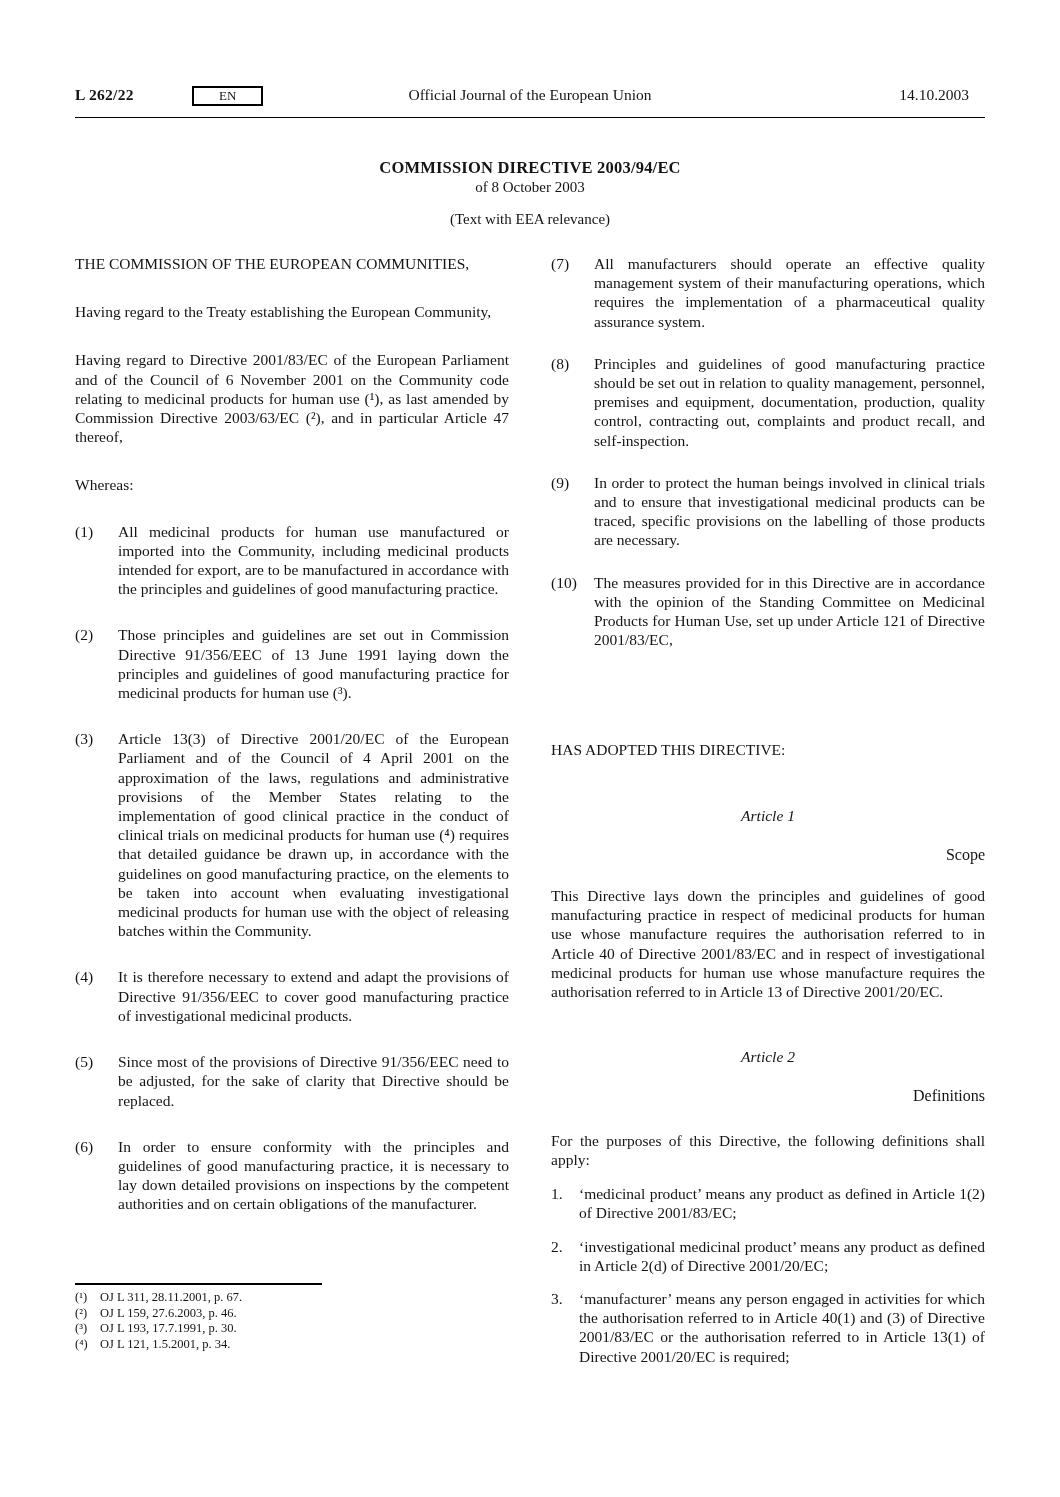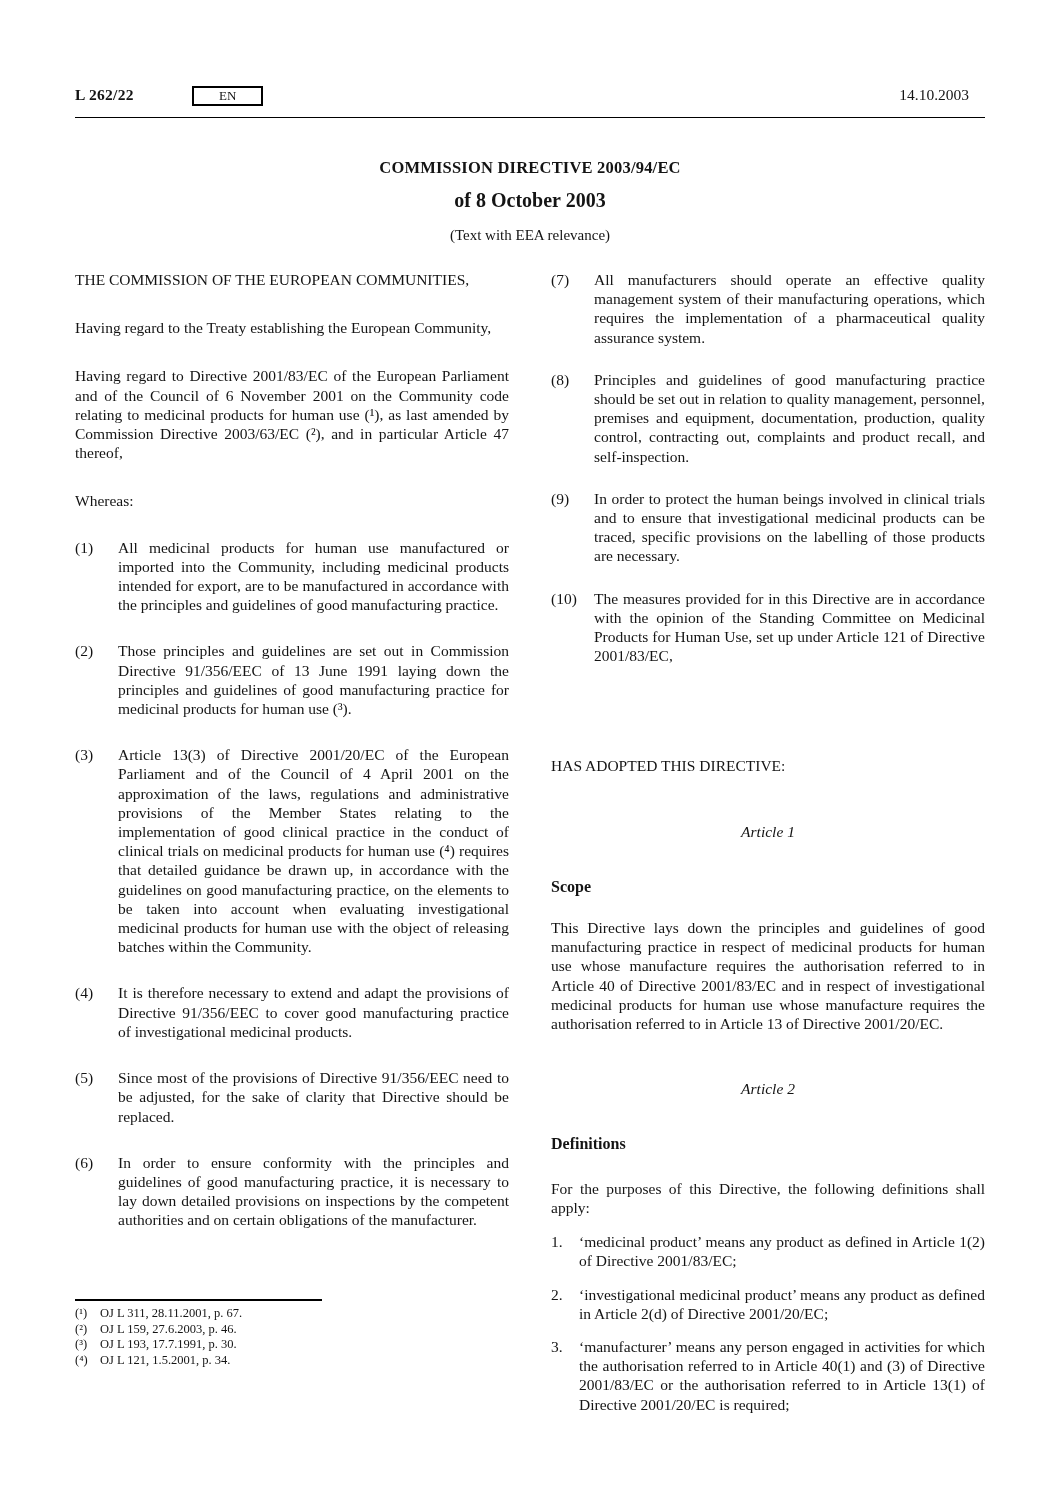--- a/index.html
+++ b/index.html
@@ -21,21 +21,21 @@
     border:2px solid #000; padding:0 25px;
     font-size:13px; line-height:16px;
   }
   .journal-title { position:absolute; left:0; right:0; top:0; text-align:center; }
   .issue-date { position:absolute; right:16px; top:0; }
   .header-rule { border:0; border-top:1.5px solid #000; margin:9px 0 0 0; }
 
   
   .title-block { margin-top:40px; text-align:center; }
   .title-main { font-size:16.5px; font-weight:bold; letter-spacing:.2px; }
-  .title-date { font-size:20px; font-weight:bold; margin-top:11px; }
+  .title-date { font-size:15px; font-weight:normal; margin-top:1px; }
   .title-subject { font-size:16px; font-weight:bold; line-height:20px; max-width:735px; margin:13px auto 0; }
   .title-note { font-size:15px; margin-top:15px; }
 
   
   .columns { display:flex; gap:42px; margin-top:26px; height:1114px; }
   .col { flex:1 1 0; display:flex; flex-direction:column; font-size:15.5px; line-height:19.2px; }
   .col p { margin:0 0 29px 0; text-align:justify; }
   p.whereas { margin-bottom:27px; }
 
   .recital { display:flex; margin-bottom:27px; }
@@ -45,37 +45,38 @@
 
   
   .footnotes { margin-top:auto; padding-bottom:16px; font-size:12.5px; line-height:15.5px; }
   .fn-rule { width:247px; border-top:2px solid #000; margin-bottom:5px; }
   .footnote { display:flex; }
   .fn-marker { width:25px; flex:none; }
 
   
   .adoption { margin:68px 0 0 0 !important; text-align:left !important; }
   .article-label { margin-top:46px; text-align:center; font-style:italic; }
-  .article-heading { margin-top:36px; text-align:left; font-weight:bold; font-size:16px; }
+  .article-heading { margin-top:20px; text-align:right; font-weight:normal; font-size:16px; }
   .article-body { margin:22px 0 0 0 !important; }
   .article-intro { margin:25px 0 15px 0 !important; }
   .definition { display:flex; margin-bottom:14px; }
   .definition-num { width:28px; flex:none; }
   .definition-text { flex:1; text-align:justify; }
 </style>
 </head>
 <body>
 
 <div class="page">
 
   <div class="oj-header">
     <span class="page-ref">L 262/22</span>
     <span class="lang-box">
       <span>EN</span>
     </span>
+    <span class="journal-title">Official Journal of the European Union</span>
     <span class="issue-date">14.10.2003</span>
   </div>
   <hr class="header-rule">
 
   <div class="title-block">
     <div class="title-main">COMMISSION DIRECTIVE 2003/94/EC</div>
     <div class="title-date">of 8 October 2003</div>
     <div class="title-note">(Text with EEA relevance)</div>
   </div>
 

